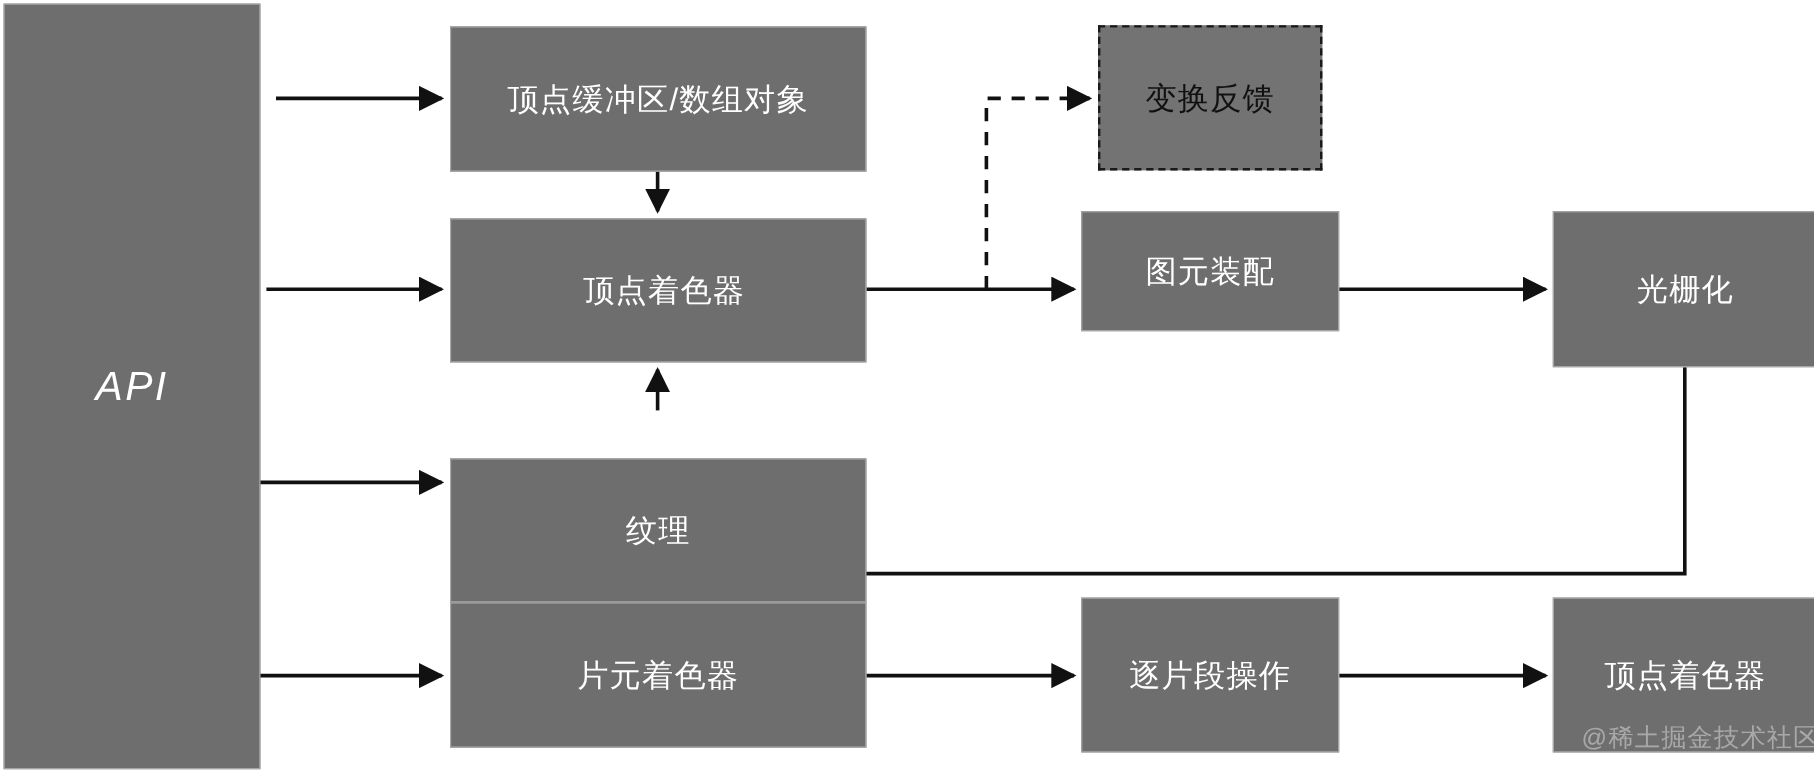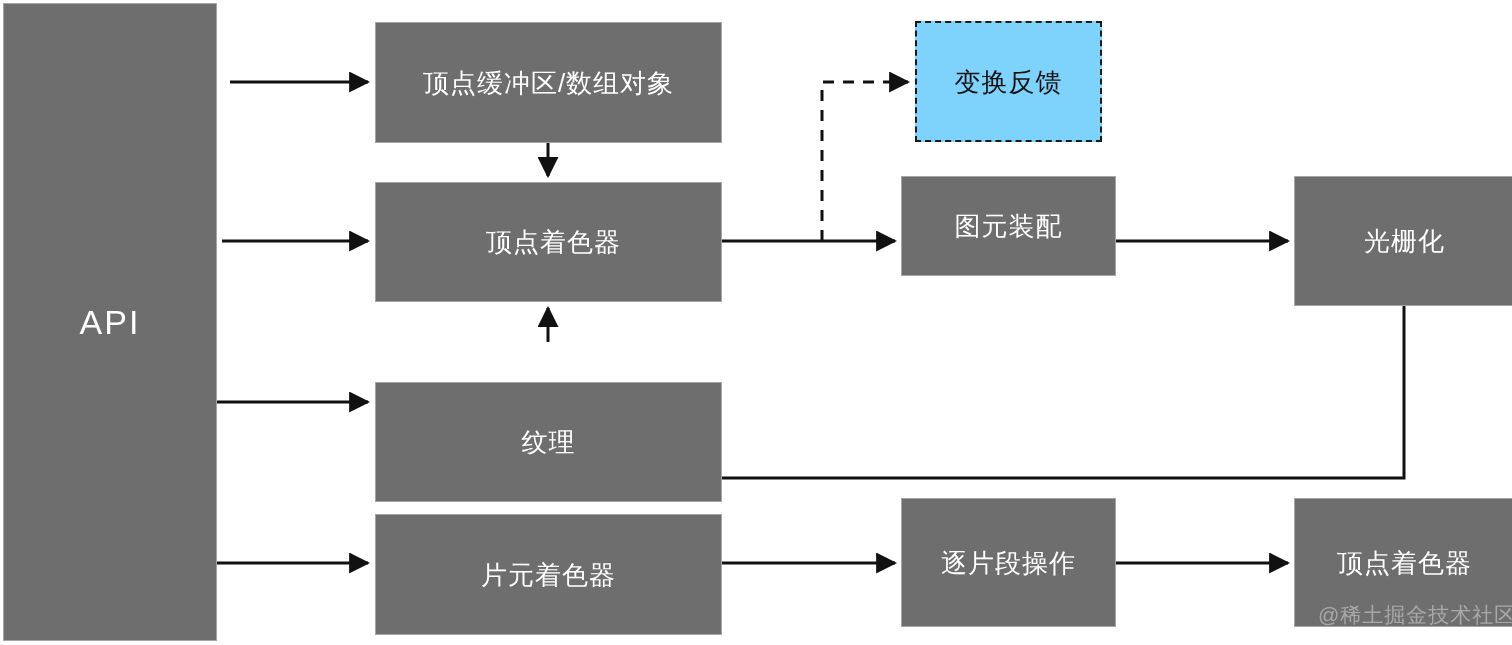--- a/index.html
+++ b/index.html
@@ -23,21 +23,21 @@
     display: flex;
     align-items: center;
     justify-content: center;
     color: #ffffff;
     font-size: 26px;
     letter-spacing: 1px;
     line-height: 1;
     user-select: none;
   }
   .node.dashed {
-    background: #7dd3fc;
+    background: #737373;
     border: 2px dashed #1a1a1a;
     color: #111111;
   }
   .node-label {
     display: block;
     text-align: left;
     white-space: nowrap;
   }
   #api-node {
     font-size: 34px;
@@ -118,21 +118,21 @@
 
     <g>
       <line x1="722" y1="563" x2="895" y2="563" stroke="#111111" stroke-width="3" marker-end="url(#arrow-r)"></line>
     </g>
 
     <g>
       <line x1="1116" y1="563" x2="1288" y2="563" stroke="#111111" stroke-width="3" marker-end="url(#arrow-r)"></line>
     </g>
   </svg>
 
-  <div class="node" id="api-node" style="left:3px; top:3px; width:214px; height:638px;">
+  <div class="node" id="api-node" style="left:3px; top:3px; width:214px; height:638px;font-style:italic;">
     <span class="node-label">API</span>
   </div>
 
   <div class="node" style="left:375px; top:22px; width:347px; height:121px;">
     <span class="node-label">顶点缓冲区/数组对象</span>
   </div>
 
   <div class="node dashed" style="left:915px; top:21px; width:187px; height:121px;">
     <span class="node-label">变换反馈</span>
   </div>
@@ -146,21 +146,21 @@
   </div>
 
   <div class="node" style="left:1294px; top:176px; width:221px; height:130px;">
     <span class="node-label">光栅化</span>
   </div>
 
   <div class="node" style="left:375px; top:342px; width:347px; height:120px;margin-top:40px;">
     <span class="node-label">纹理</span>
   </div>
 
-  <div class="node" style="left:375px; top:502px; width:347px; height:121px;margin-top:12px;">
+  <div class="node" style="left:375px; top:502px; width:347px; height:121px;">
     <span class="node-label">片元着色器</span>
   </div>
 
   <div class="node" style="left:901px; top:498px; width:215px; height:129px;">
     <span class="node-label">逐片段操作</span>
   </div>
 
   <div class="node" style="left:1294px; top:498px; width:221px; height:129px;">
     <span class="node-label">顶点着色器</span>
   </div>

